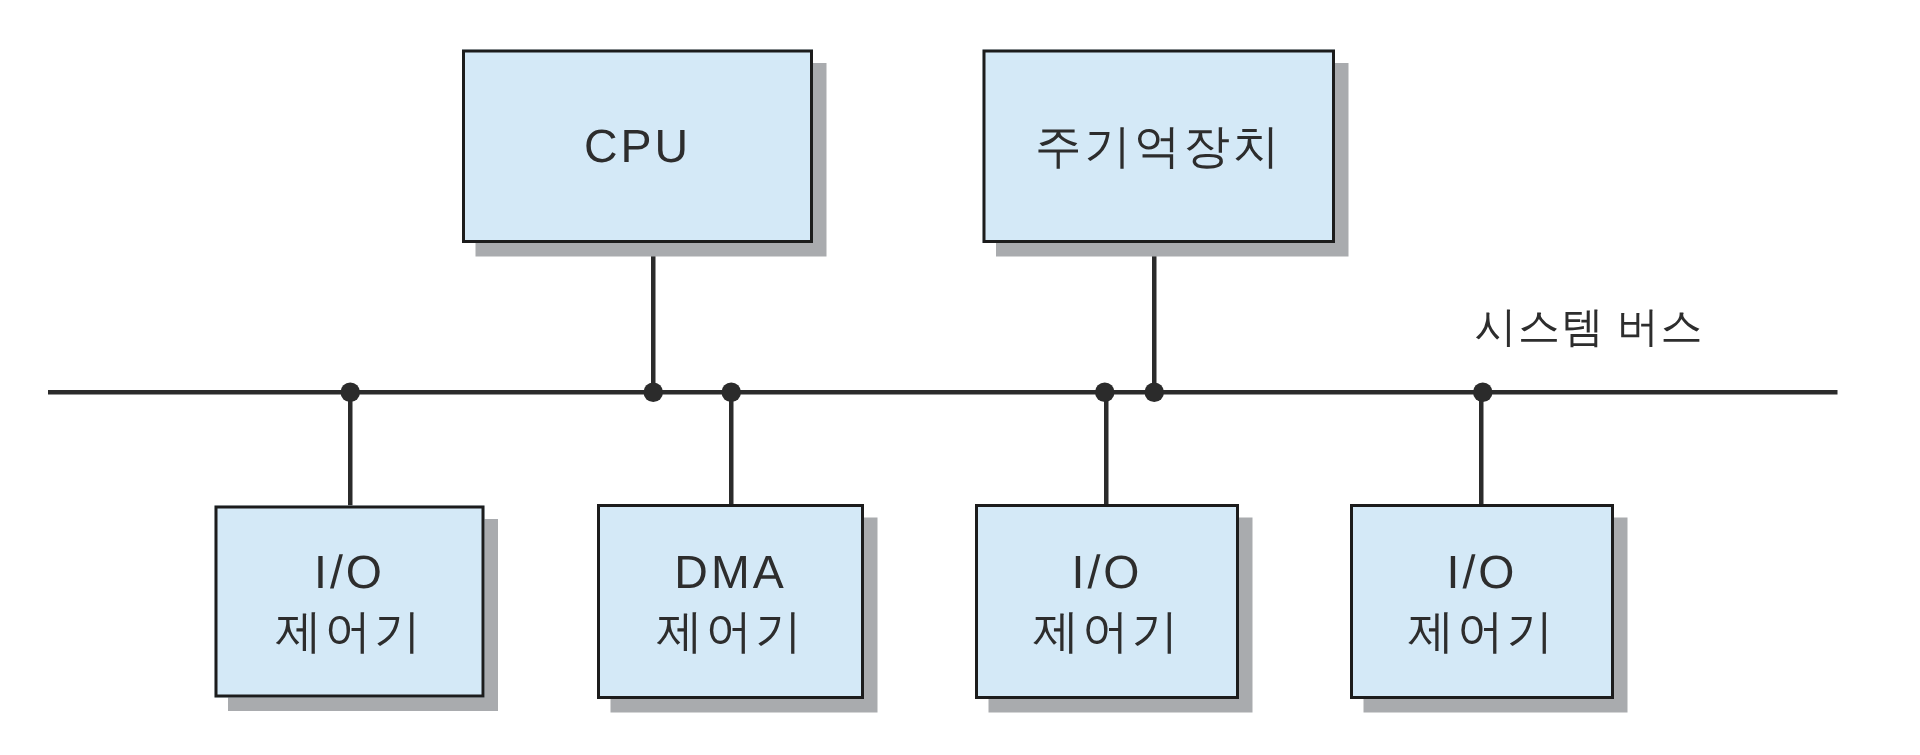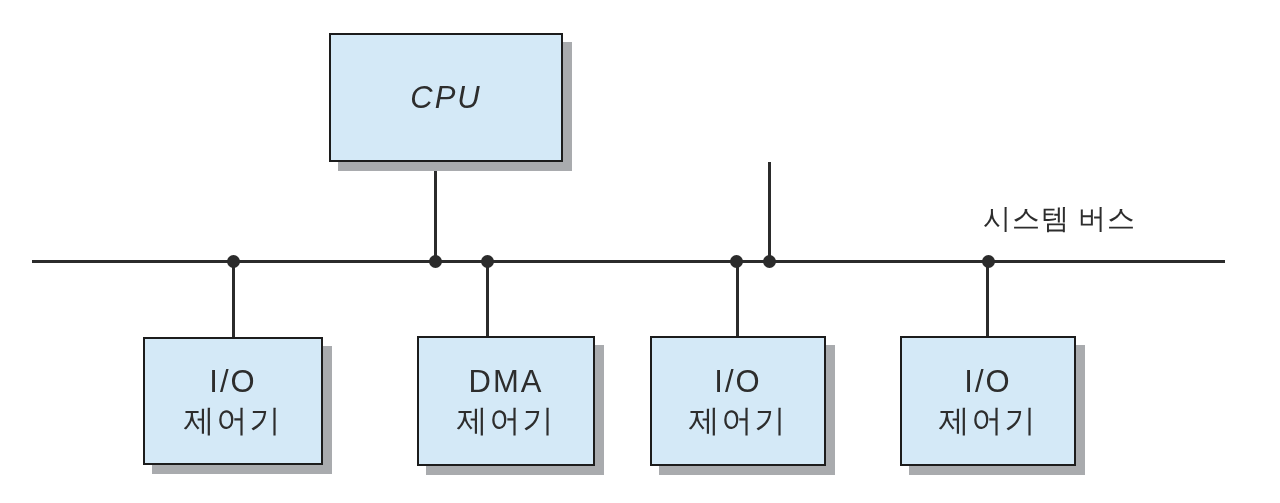--- a/index.html
+++ b/index.html
@@ -28,24 +28,24 @@
     text-align: center;
     color: var(--text, #2d2d2d);
   }
   .node .label-line {
     display: block;
     font-size: 31px;
     line-height: 39px;
     letter-spacing: 2px;
     white-space: nowrap;
   }
-  .node-cpu        { left: 329px; top: 33px;  width: 234px; height: 129px; font-style: italic; }
+  .node-cpu        { left: 308px; top: 33px;  width: 234px; height: 129px; }
   .node-mm         { left: 655px; top: 33px;  width: 235px; height: 129px; }
   .node-io1        { left: 143px; top: 337px; width: 180px; height: 128px; }
-  .node-dma        { left: 398px; top: 336px; width: 178px; height: 130px; margin-left: 19px; }
+  .node-dma        { left: 398px; top: 336px; width: 178px; height: 130px; }
   .node-io2        { left: 650px; top: 336px; width: 176px; height: 130px; }
   .node-io3        { left: 900px; top: 336px; width: 176px; height: 130px; }
 
   .bus-line {
     position: absolute;
     left: 32px;
     top: 260px;
     width: 1193px;
     height: 3px;
     background: var(--line, #2b2b2b);
@@ -106,20 +106,23 @@
   <div class="dot dot-io1"></div>
   <div class="dot dot-cpu"></div>
   <div class="dot dot-dma"></div>
   <div class="dot dot-io2"></div>
   <div class="dot dot-mm"></div>
   <div class="dot dot-io3"></div>
 
   <div class="node node-cpu">
     <span class="label-line">CPU</span>
   </div>
+  <div class="node node-mm">
+    <span class="label-line">주기억장치</span>
+  </div>
 
   <div class="node node-io1">
     <span class="label-line">I/O</span>
     <span class="label-line">제어기</span>
   </div>
   <div class="node node-dma">
     <span class="label-line">DMA</span>
     <span class="label-line">제어기</span>
   </div>
   <div class="node node-io2">

